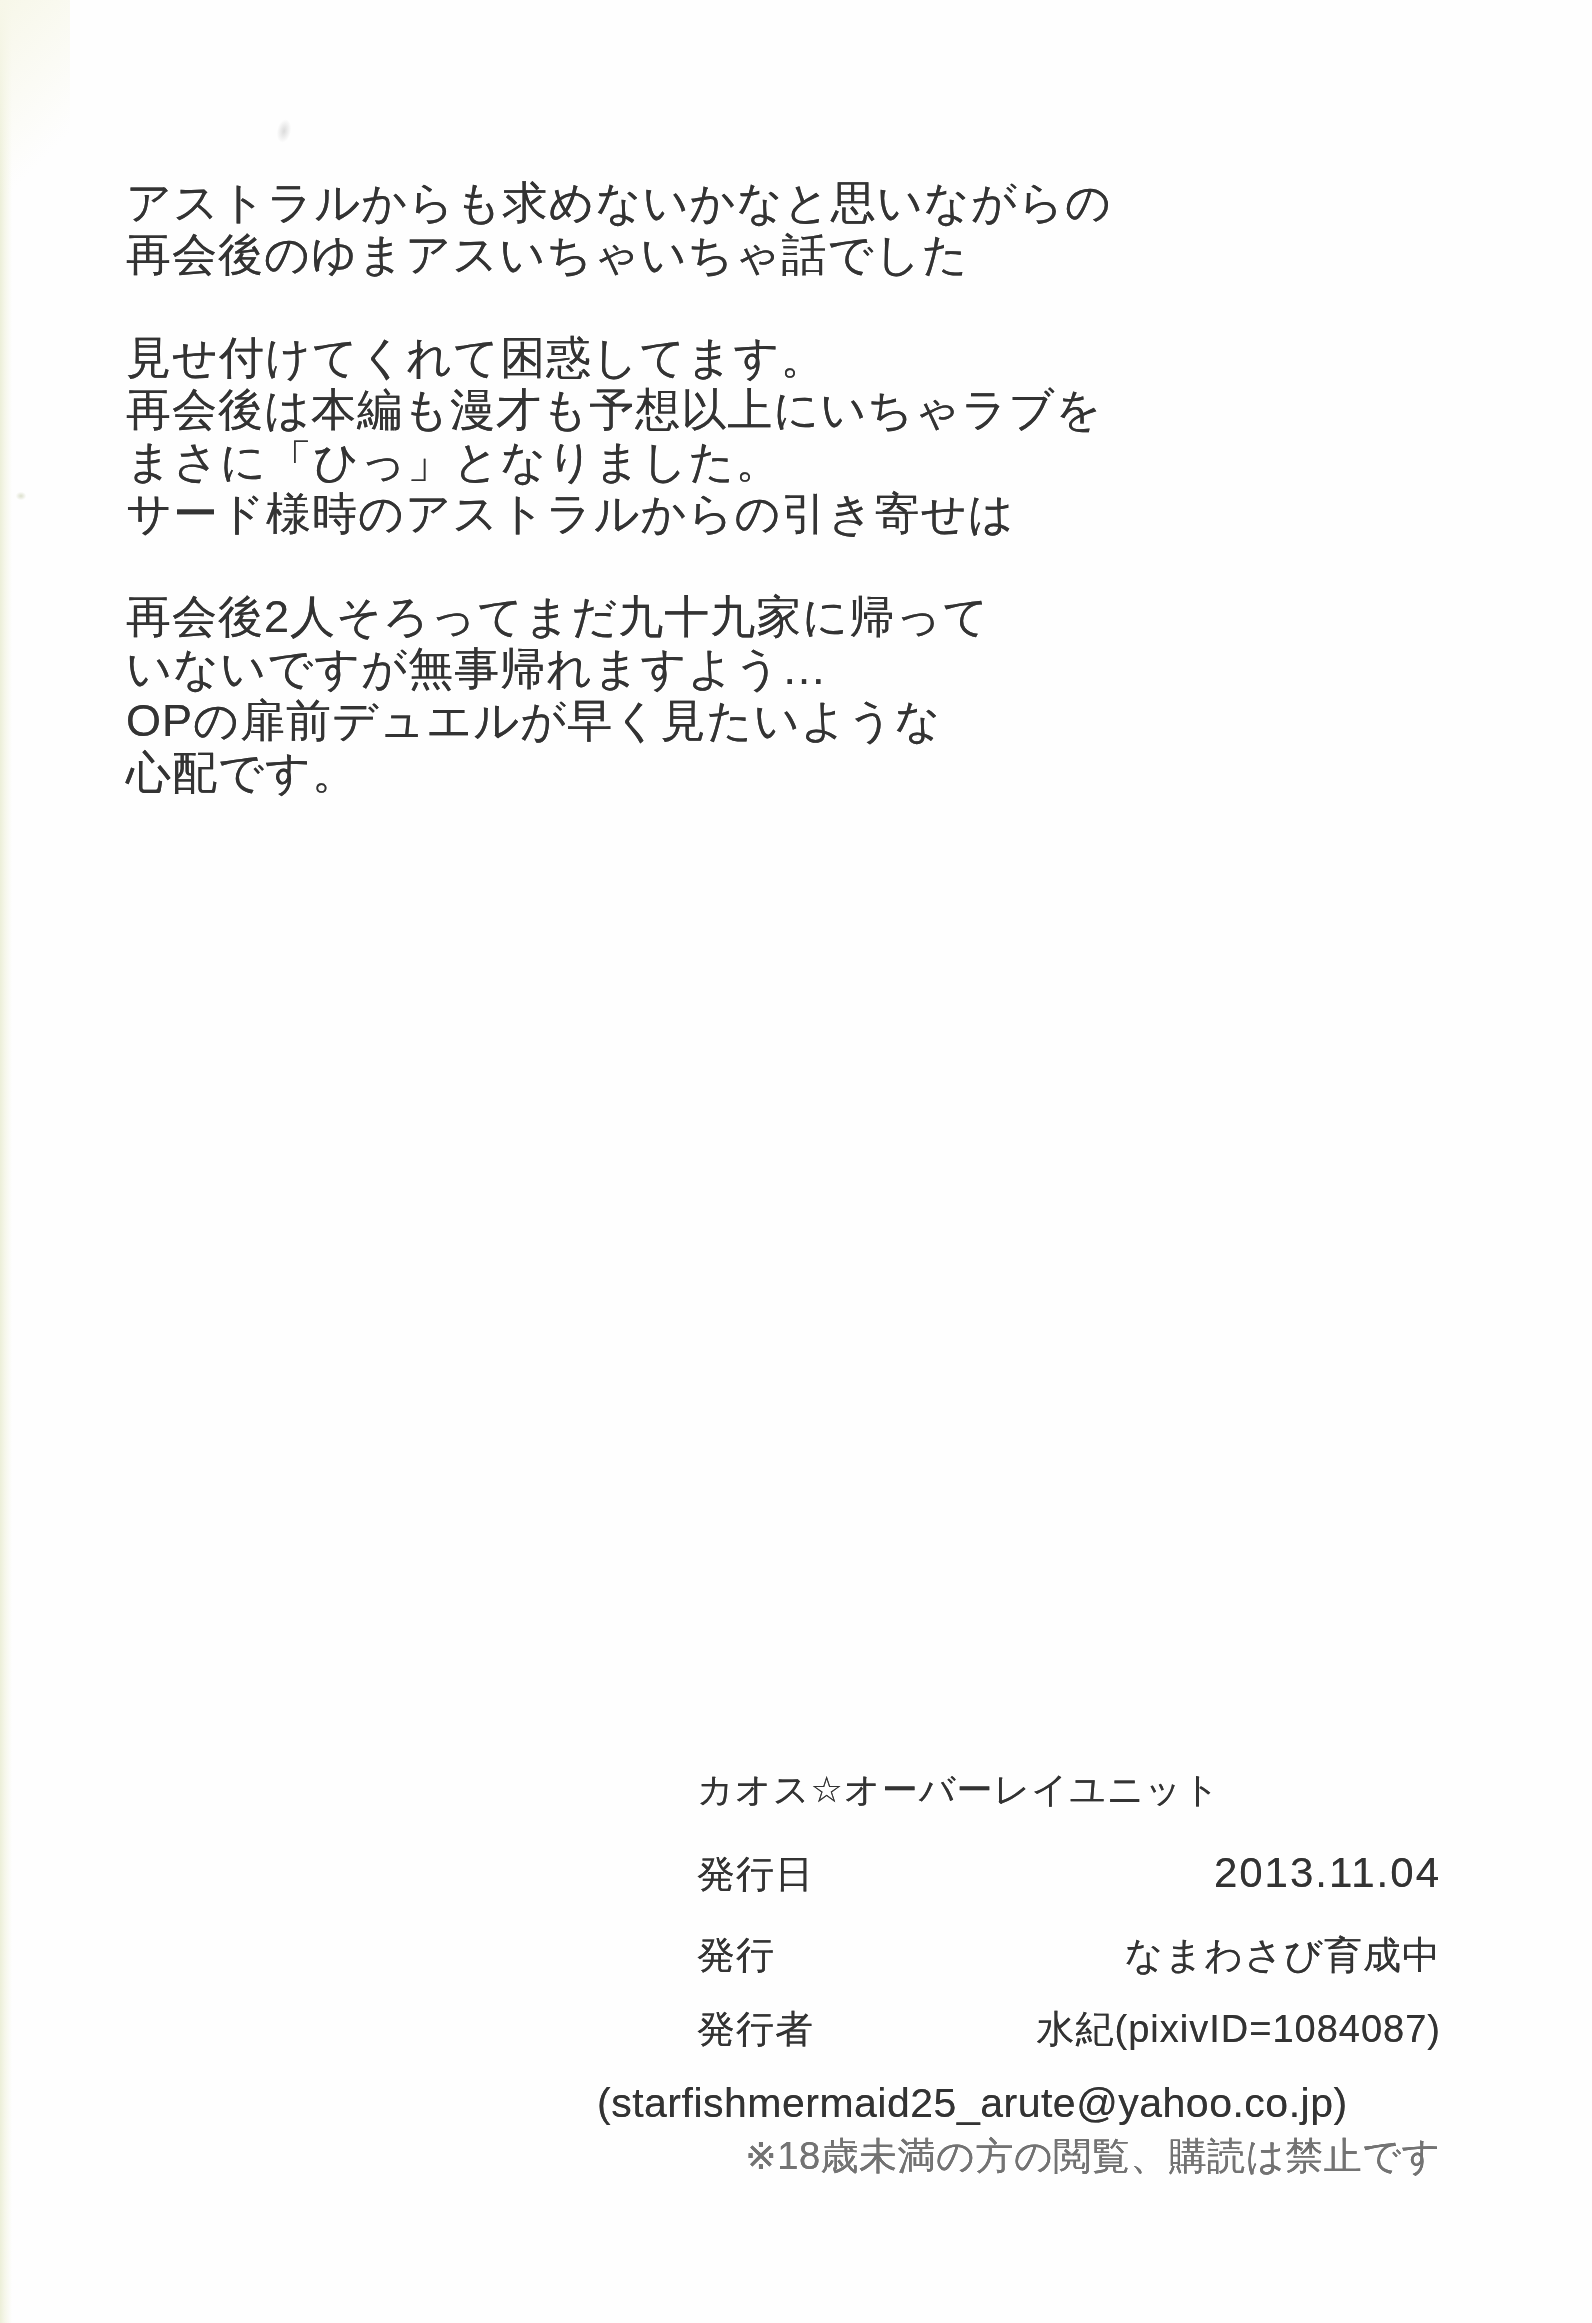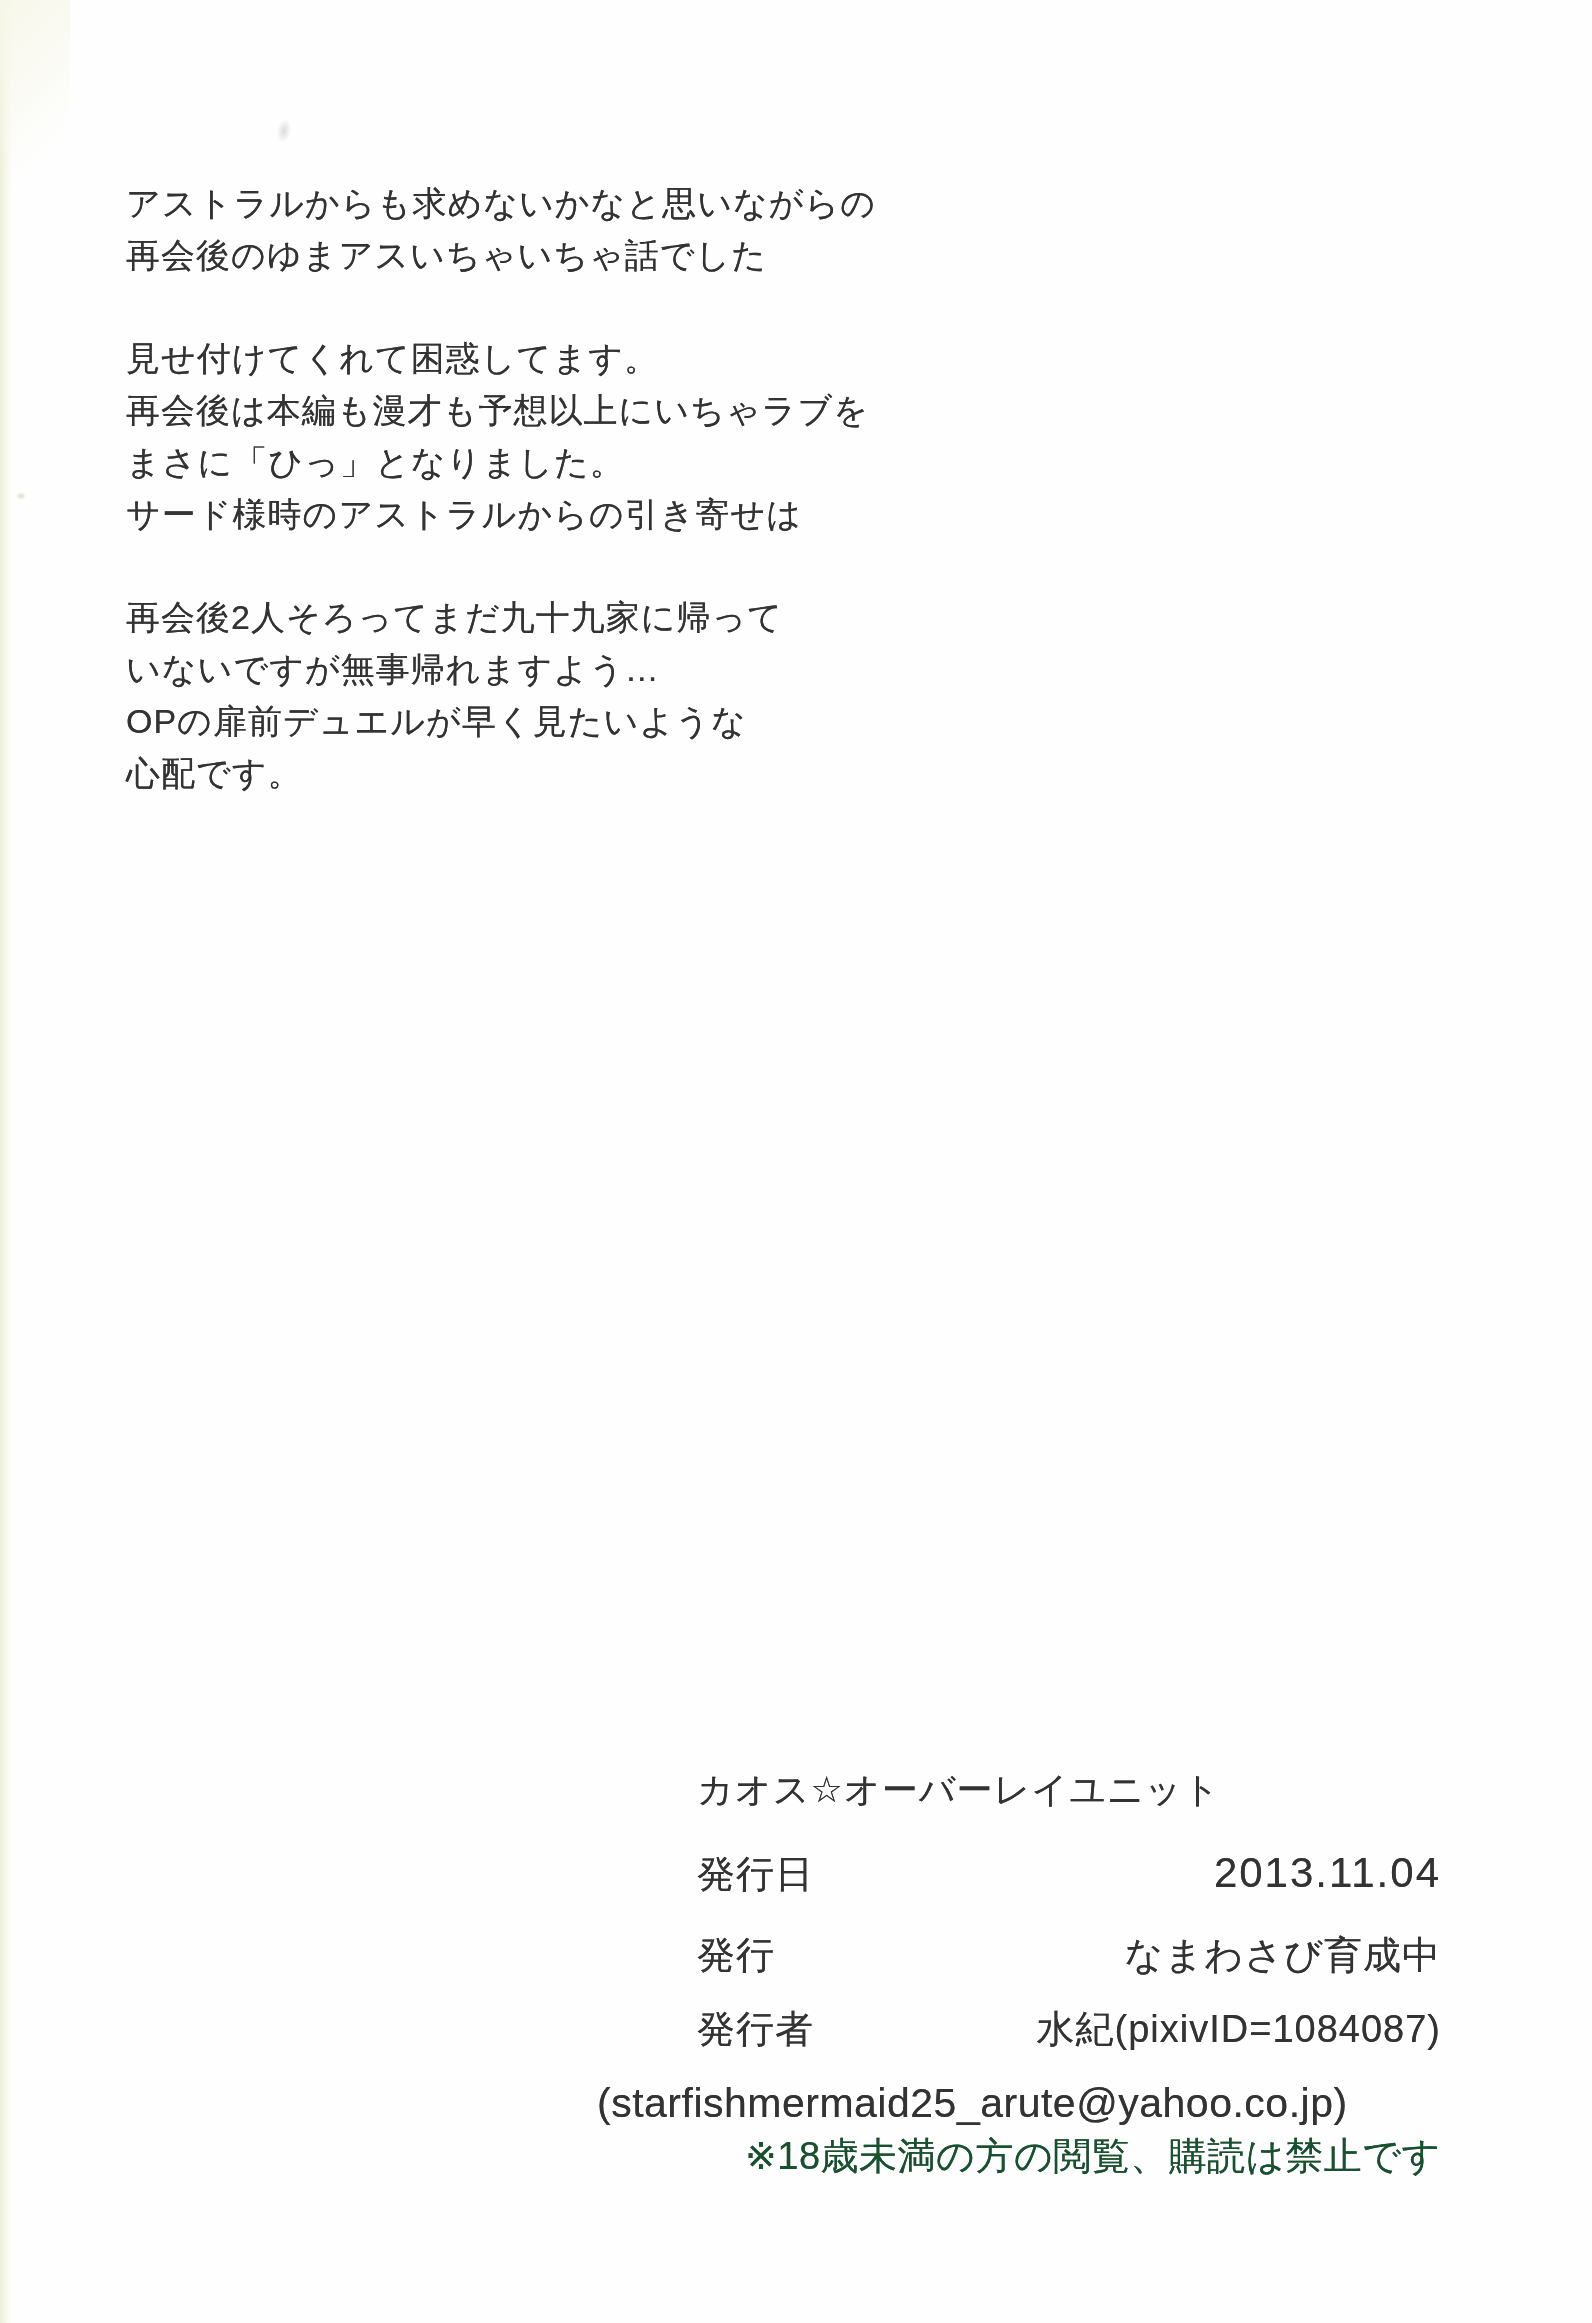--- a/index.html
+++ b/index.html
@@ -33,21 +33,21 @@
   .afterword {
     position: absolute;
     left: 126px;
     top: 0;
     width: 756px;
   }
   .paragraph {
     position: absolute;
     left: 0;
     width: 756px;
-    font-size: 34px;
+    font-size: 45px;
     line-height: 52px;
     letter-spacing: 1px;
     white-space: nowrap;
     
     color: #333333;
     text-shadow: 0 0 0.6px #555;
   }
   .p1 { top: 177px; }
   .p2 { top: 332px; }
   .p3 { top: 591px; }
@@ -93,21 +93,21 @@
   }
   .age-notice {
     position: absolute;
     left: 597px;
     top: 2131px;
     width: 844px;
     text-align: right;
     font-size: 38px;
     letter-spacing: 0.5px;
     white-space: nowrap;
-    color: #14532d;
+    color: #737373;
     text-shadow: 0 0 0.6px #555;
   }
   
   .artifact-1 {
     position: absolute;
     left: 277px; top: 119px;
     width: 14px; height: 24px;
     background: radial-gradient(ellipse at center, #9a9a9a 0%, rgba(255,255,255,0) 70%);
     opacity: 0.35;
     transform: rotate(12deg);

